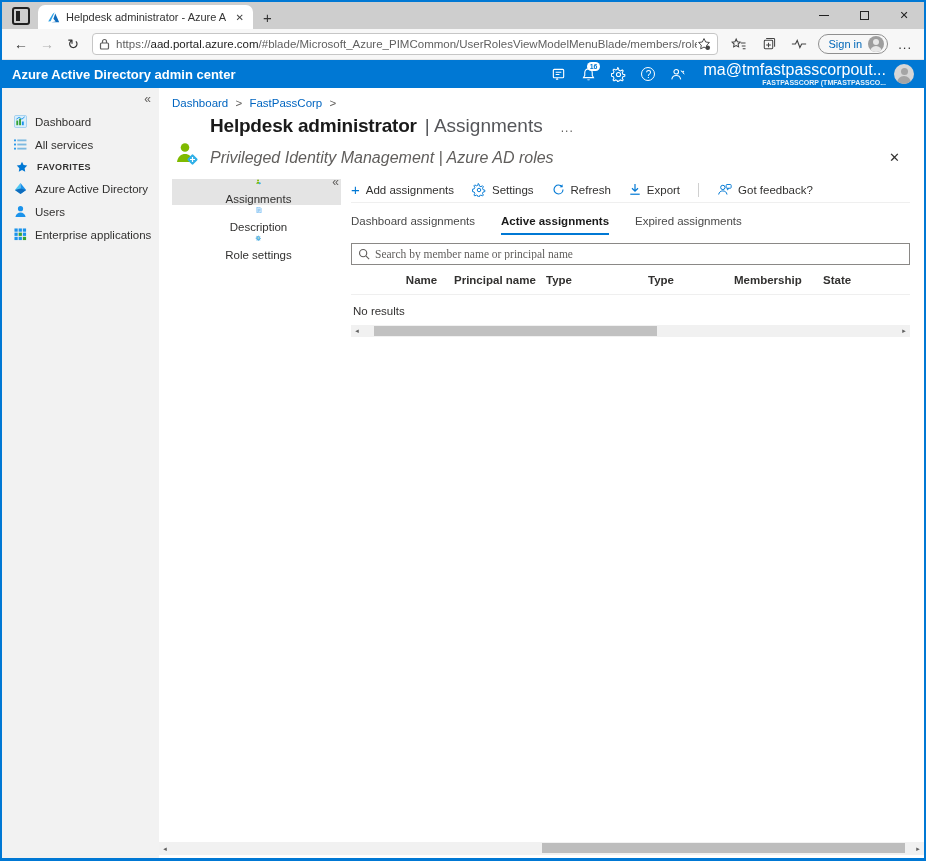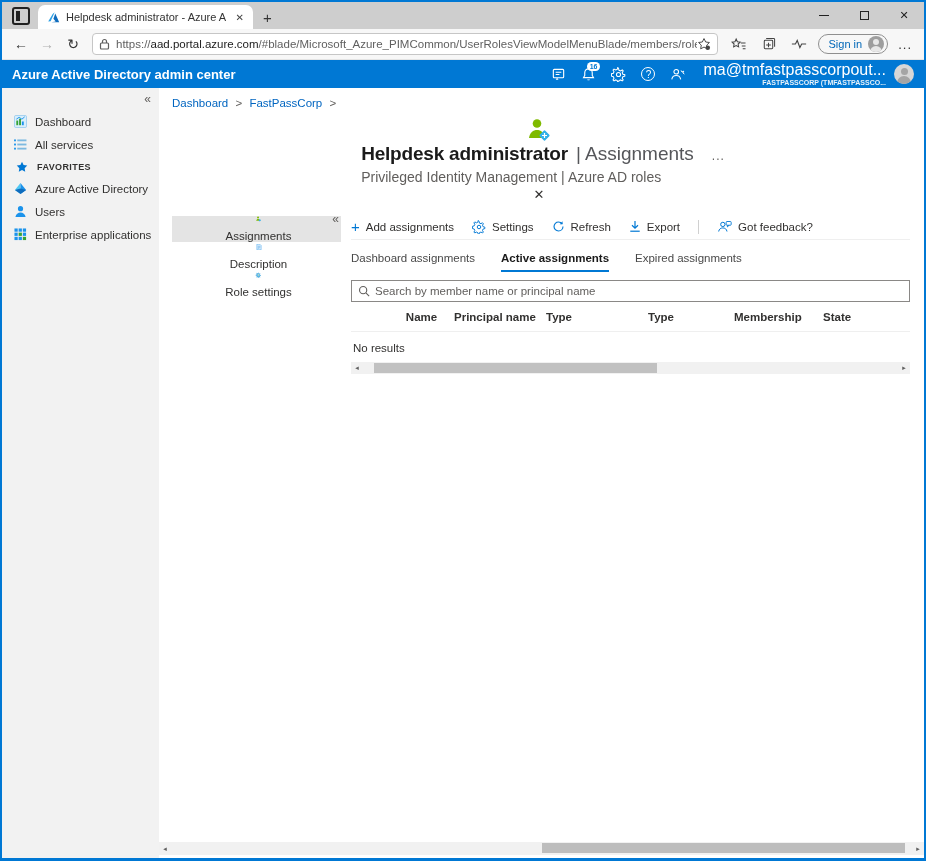--- a/index.html
+++ b/index.html
@@ -65,28 +65,28 @@
   .sb-item { display: flex; align-items: center; height: 23px; padding-left: 12px; font-size: 11.5px; color: #323130; cursor: pointer; gap: 8px; }
   .sb-group { display: flex; align-items: center; height: 21px; padding-left: 14px; font-size: 9px; font-weight: bold;
               letter-spacing: .4px; color: #323130; gap: 9px; }
   .sidebar .sb-item:nth-child(2) { margin-top: 18px; }
 
   .content { flex: 1; background: #fff; display: flex; flex-direction: column; position: relative; min-width: 0; }
   .breadcrumb { padding: 9px 0 2px 13px; font-size: 11.5px; }
   .crumb { color: #0065c0; cursor: pointer; }
   .crumb-sep { color: #605e5c; margin: 0 4px; }
 
-  .title-row { display: flex; align-items: center; padding: 4px 10px 0 13px; flex-direction: column; }
+  .title-row { display: flex; align-items: flex-end; padding: 4px 10px 0 13px; }
   .title-icon { flex: none; margin: 2px 10px 0 2px; }
   .title-texts { flex: 1; min-width: 0; }
   .page-title-line { font-size: 19px; display: flex; align-items: baseline; gap: 8px; }
   .pt-main { font-weight: bold; color: #1a1a1a; letter-spacing: -.2px; }
   .pt-suffix { color: #55565a; font-weight: normal; }
   .pt-more { color: #605e5c; font-size: 12px; letter-spacing: 1px; margin-left: 10px; cursor: pointer; }
-  .page-subtitle { font-size: 14px; color: #605e5c; margin-top: 4px; }
+  .page-subtitle { font-size: 16px; color: #605e5c; margin-top: 12px; font-style: italic; }
   .blade-close { color: #323130; font-size: 13px; padding: 2px 6px; margin-right: 8px; cursor: pointer; }
 
   .panes { flex: 1; display: flex; margin-top: 10px; min-height: 0; }
   .manage-pane { width: 192px; flex: none; padding-left: 13px; position: relative; }
   .mp-collapse { position: absolute; top: -2px; right: 12px; color: #605e5c; font-size: 12px; cursor: pointer; }
   .manage-header { font-size: 12px; font-weight: bold; color: #323130; padding: 14px 0 8px 4px;
                    border-bottom: 1px solid #eaeaea; margin-right: 10px; }
   .mp-item { display: flex; align-items: center; gap: 8px; height: 26px; padding-left: 4px; margin: 2px 10px 0 0;
              font-size: 11.5px; color: #323130; cursor: pointer; flex-direction: column; }
   .mp-item.selected { background: #e4e4e4; }
@@ -95,21 +95,21 @@
   .cmdbar { display: flex; align-items: center; gap: 18px; height: 26px; border-bottom: 1px solid #efefef; }
   .cmd-btn { display: flex; align-items: center; gap: 6px; font-size: 11.5px; color: #323130; cursor: pointer; white-space: nowrap; }
   .cmd-plus { color: #0078d4; font-size: 15px; font-weight: normal; line-height: 1; }
   .cmd-sep { width: 1px; height: 14px; background: #d0d0d0; }
 
   .tabs { display: flex; gap: 26px; margin-top: 12px; }
   .ptab { font-size: 11.5px; color: #494949; padding-bottom: 6px; cursor: pointer; border-bottom: 2px solid transparent; }
   .ptab.active { color: #1a1a1a; font-weight: bold; border-bottom-color: #0078d4; }
 
   .searchbox { display: flex; align-items: center; height: 22px; border: 1px solid #8a8886; margin-top: 8px; padding: 0 6px; background: #fff; }
-  .searchbox input { border: none; outline: none; flex: 1; font-size: 11.5px; color: #323130; font-family: Liberation Sans, sans-serif; margin-left: 5px; }
+  .searchbox input { border: none; outline: none; flex: 1; font-size: 11.5px; color: #323130; font-family: Liberation Serif, serif; margin-left: 5px; }
   .searchbox input::placeholder { color: #605e5c; }
 
   .thead { display: grid; grid-template-columns: 103px 92px 102px 86px 89px 1fr; font-size: 11.5px; font-weight: bold;
            color: #323130; padding: 9px 0 8px 0; border-bottom: 1px solid #efefef; }
   .thead .th:first-child { padding-left: 38px; text-align: center; }
   .no-results { font-size: 11.5px; color: #323130; padding: 10px 0 8px 2px; }
 
   .hscroll { height: 12px; background: #f1f1f1; display: flex; align-items: center; position: relative; }
   .hs-arrow { width: 12px; font-size: 7px; color: #5f5f5f; text-align: center; cursor: pointer; flex: none; line-height: 12px; }
   .hs-track { flex: 1; height: 100%; position: relative; }

